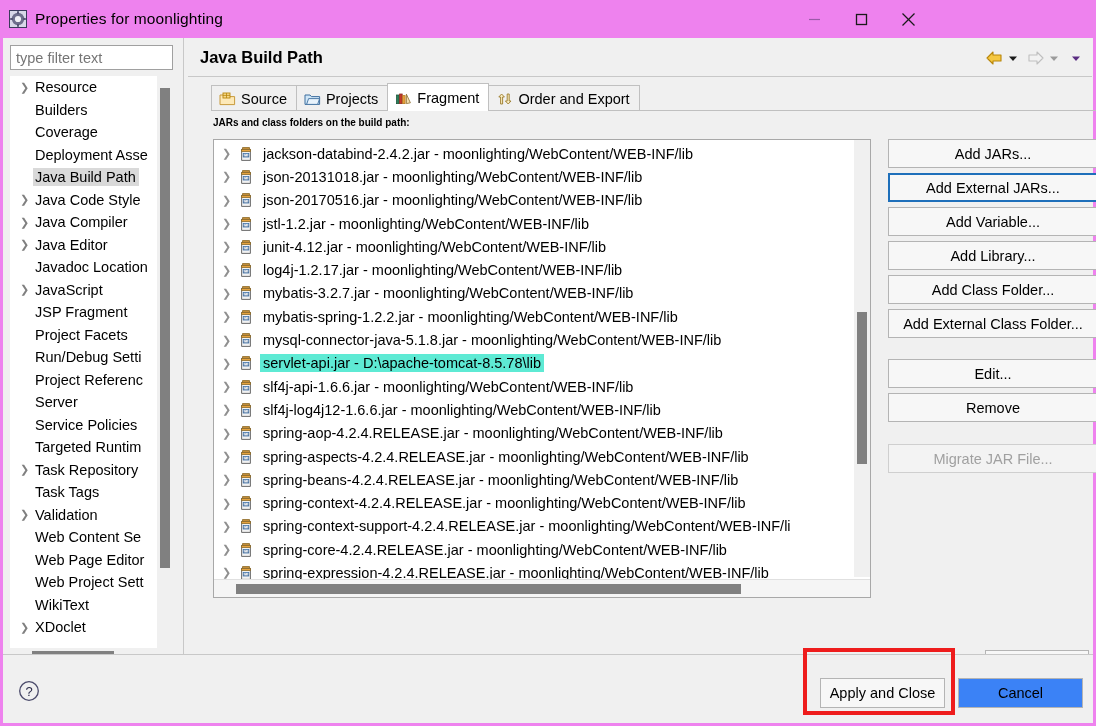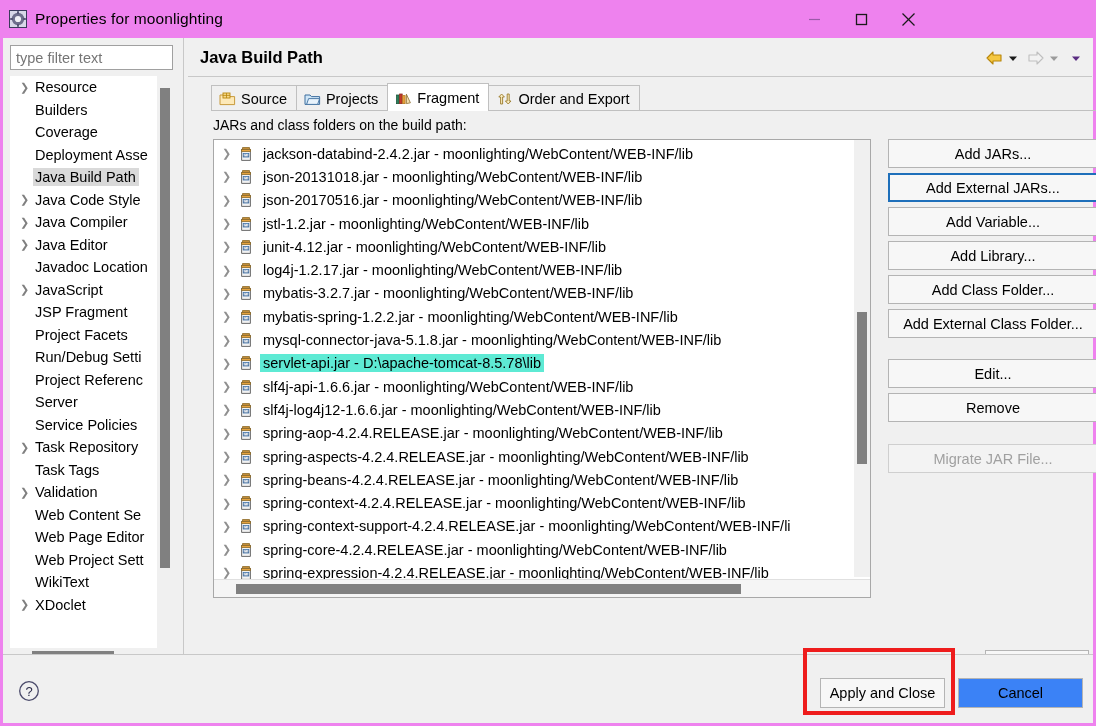--- a/index.html
+++ b/index.html
@@ -153,21 +153,21 @@
     border-color: #c0c0c0; position: relative; z-index: 3;
   }
   .tab .ticon { width: 17px; height: 16px; flex: none; display: block; }
   #tabline {
     position: absolute; left: 8px; top: 27px;
     width: 888px; height: 1px; background: #c0c0c0;
   }
 
   #listlabel {
     position: absolute; left: 10px; top: 34px;
-    font-size: 14px; color: #000;
+    font-size: 10px; color: #000; font-weight: bold;
   }
 
   
   #listbox {
     position: absolute; left: 10px; top: 56px;
     width: 658px; height: 459px;
     background: #fff; border: 1px solid #a8a8a8;
     overflow: hidden;
   }
   #listrows {
@@ -373,20 +373,24 @@
             </div>
             <div class="tree-item">
               <span class="arrow"></span>
               <span class="lbl">Server</span>
             </div>
             <div class="tree-item">
               <span class="arrow"></span>
               <span class="lbl">Service Policies</span>
             </div>
             <div class="tree-item">
+              <span class="arrow"></span>
+              <span class="lbl">Targeted Runtim</span>
+            </div>
+            <div class="tree-item">
               <span class="arrow">❯</span>
               <span class="lbl">Task Repository</span>
             </div>
             <div class="tree-item">
               <span class="arrow"></span>
               <span class="lbl">Task Tags</span>
             </div>
             <div class="tree-item">
               <span class="arrow">❯</span>
               <span class="lbl">Validation</span>

